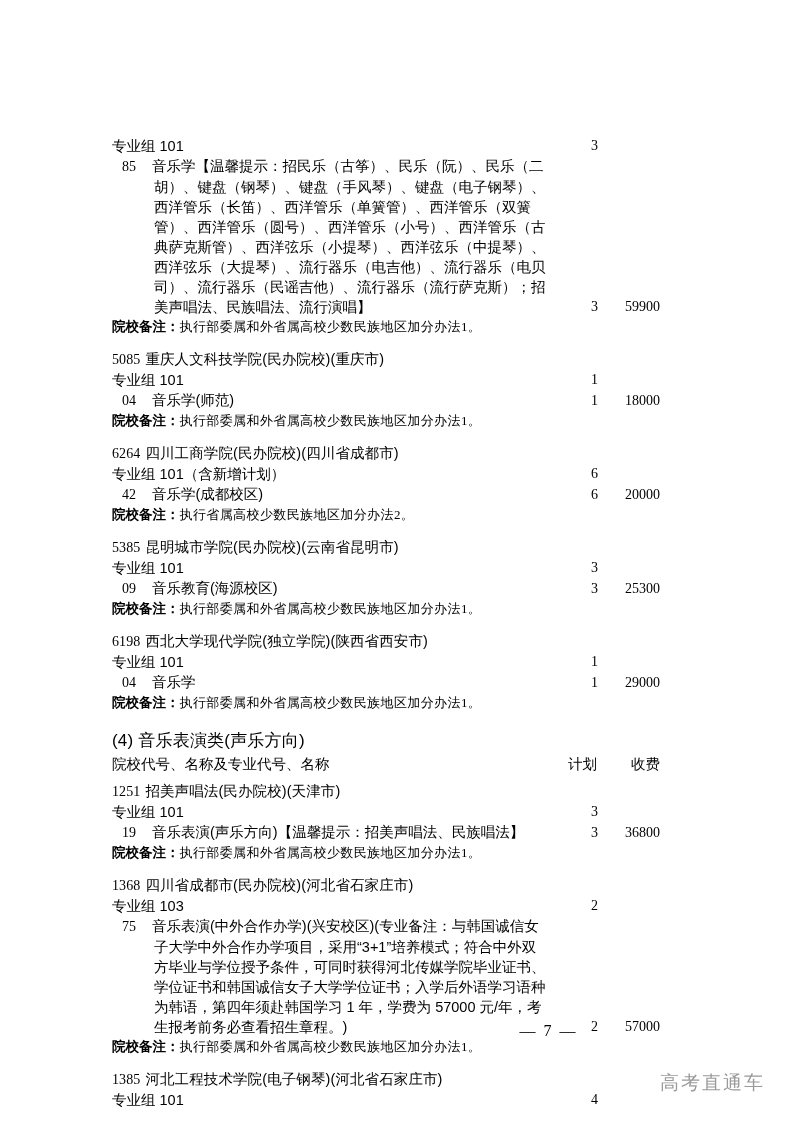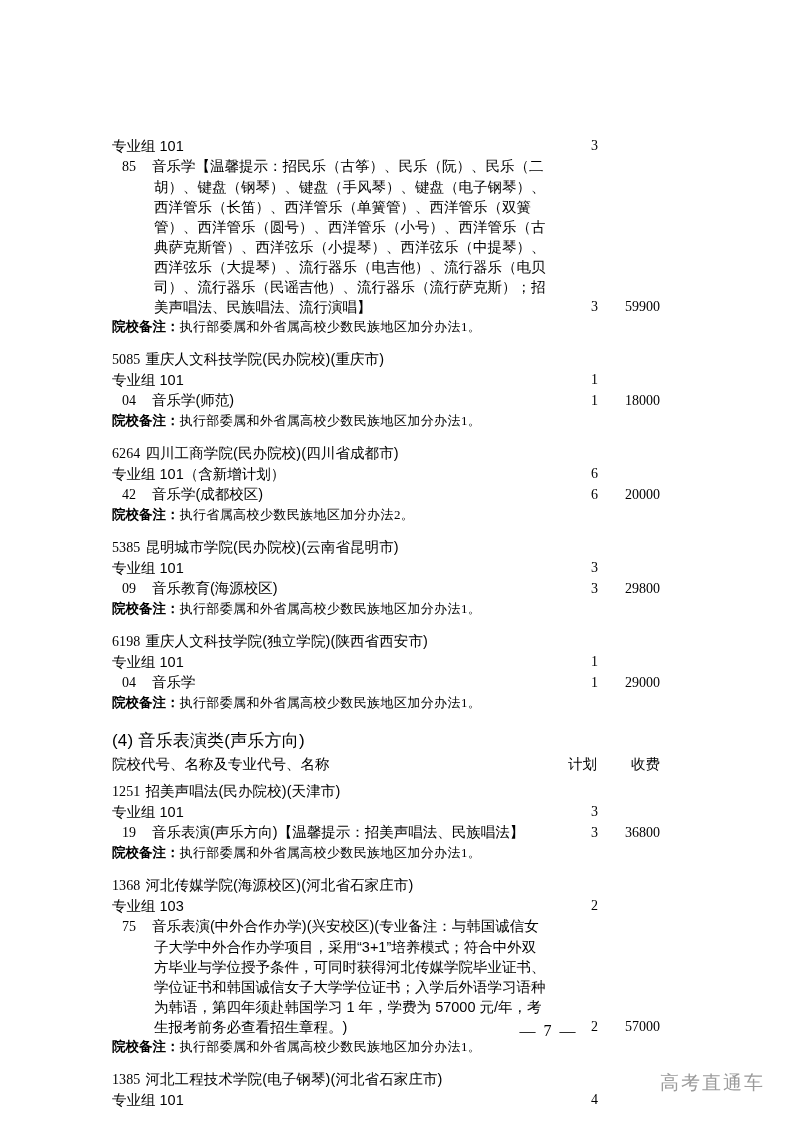--- a/index.html
+++ b/index.html
@@ -229,30 +229,30 @@
           <div class="row school">
             <span class="txt"><span class="code">5385</span><span>昆明城市学院(民办院校)(云南省昆明市)</span></span>
           </div>
           <div class="row group">
             <span class="txt">专业组 101</span>
             <span class="col-plan">3</span>
           </div>
           <div class="row">
             <span class="txt major"><span class="mcode">09</span><span>音乐教育(海源校区)</span></span>
             <span class="col-plan num-bottom">3</span>
-            <span class="col-fee num-bottom">29800</span>
-          </div>
-          <div class="row note">
-            <span class="txt"><span class="note-label">院校备注：</span><span class="note-body">执行部委属和外省属高校少数民族地区加分办法1。</span></span>
-          </div>
-        </div>
-        <div class="gap"></div>
-        <div class="block">
-          <div class="row school">
-            <span class="txt"><span class="code">6198</span><span>重庆人文科技学院(独立学院)(陕西省西安市)</span></span>
+            <span class="col-fee num-bottom">25300</span>
+          </div>
+          <div class="row note">
+            <span class="txt"><span class="note-label">院校备注：</span><span class="note-body">执行部委属和外省属高校少数民族地区加分办法1。</span></span>
+          </div>
+        </div>
+        <div class="gap"></div>
+        <div class="block">
+          <div class="row school">
+            <span class="txt"><span class="code">6198</span><span>西北大学现代学院(独立学院)(陕西省西安市)</span></span>
           </div>
           <div class="row group">
             <span class="txt">专业组 101</span>
             <span class="col-plan">1</span>
           </div>
           <div class="row">
             <span class="txt major"><span class="mcode">04</span><span>音乐学</span></span>
             <span class="col-plan num-bottom">1</span>
             <span class="col-fee num-bottom">29000</span>
           </div>
@@ -284,21 +284,21 @@
             <span class="col-plan num-bottom">3</span>
             <span class="col-fee num-bottom">36800</span>
           </div>
           <div class="row note">
             <span class="txt"><span class="note-label">院校备注：</span><span class="note-body">执行部委属和外省属高校少数民族地区加分办法1。</span></span>
           </div>
         </div>
         <div class="gap"></div>
         <div class="block">
           <div class="row school">
-            <span class="txt"><span class="code">1368</span><span>河北传媒学院(海源校区)(河北省石家庄市)</span></span>
+            <span class="txt"><span class="code">1368</span><span>四川省成都市(民办院校)(河北省石家庄市)</span></span>
           </div>
           <div class="row group">
             <span class="txt">专业组 103</span>
             <span class="col-plan">2</span>
           </div>
           <div class="row">
             <span class="txt major"><span class="mcode">75</span><span>音乐表演(中外合作办学)(兴安校区)(专业备注：与韩国诚信女子大学中外合作办学项目，采用“3+1”培养模式；符合中外双方毕业与学位授予条件，可同时获得河北传媒学院毕业证书、学位证书和韩国诚信女子大学学位证书；入学后外语学习语种为韩语，第四年须赴韩国学习 1 年，学费为 57000 元/年，考生报考前务必查看招生章程。)</span></span>
             <span class="col-plan num-bottom">2</span>
             <span class="col-fee num-bottom">57000</span>
           </div>

